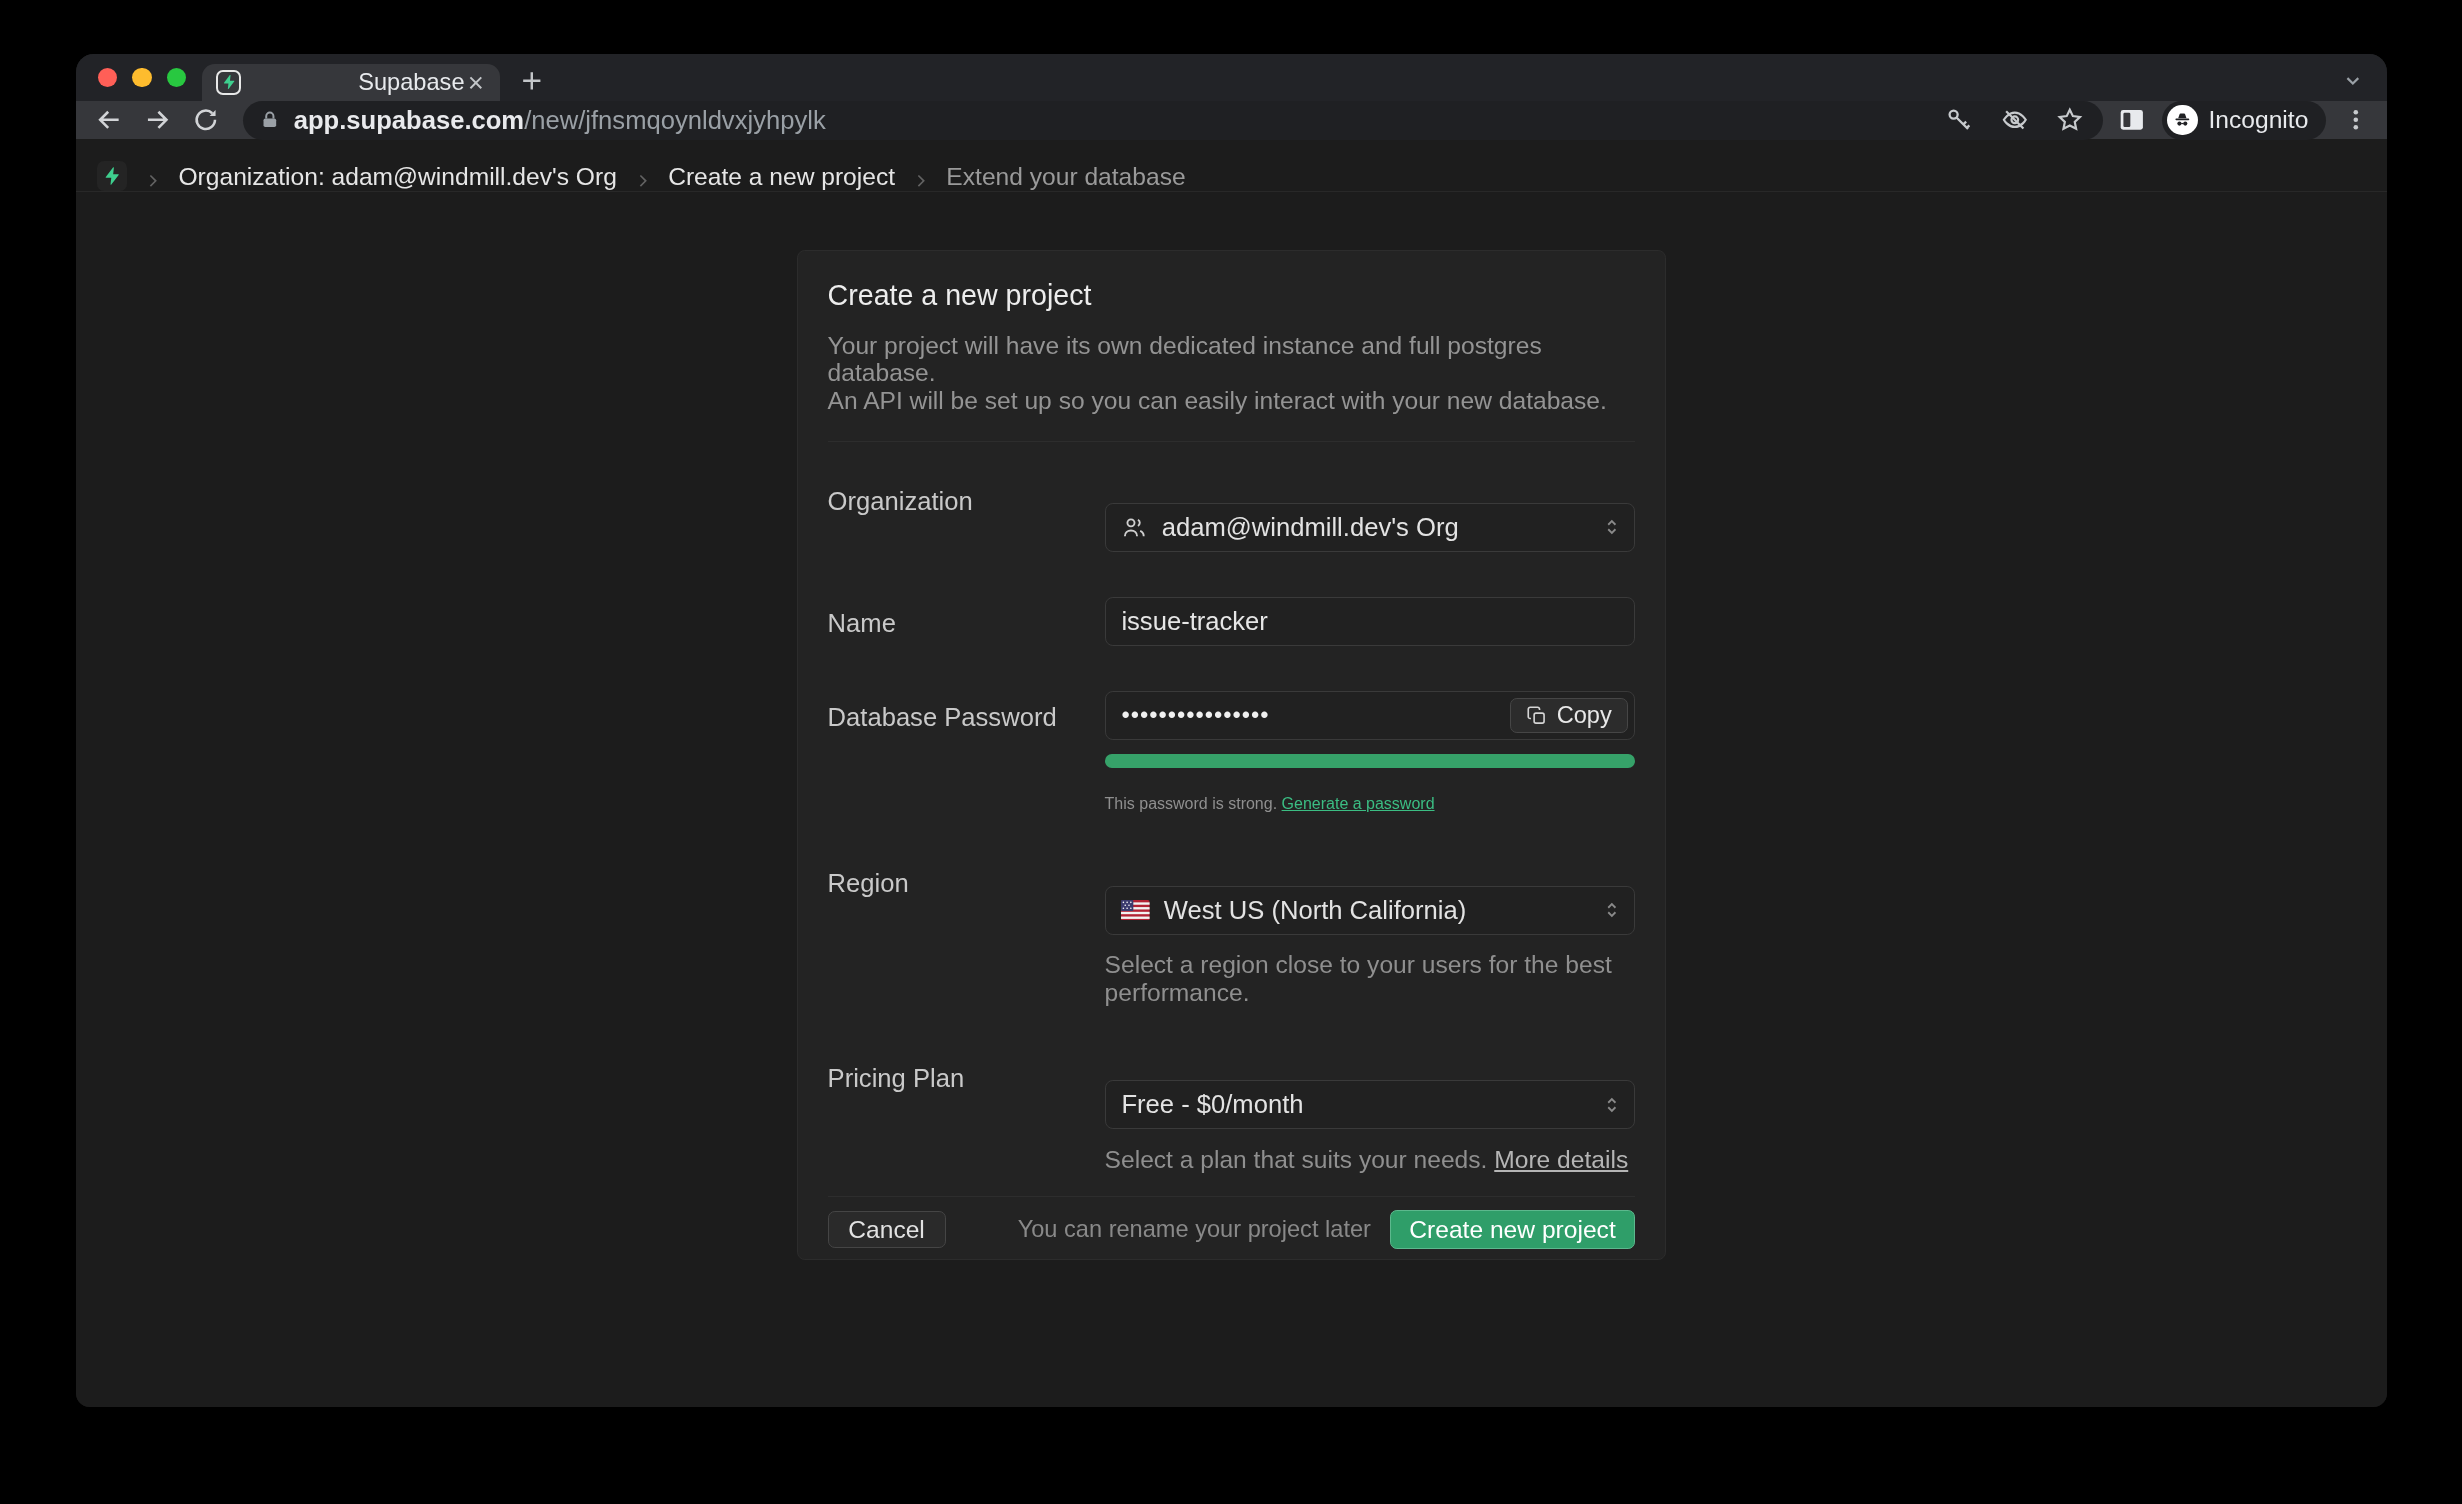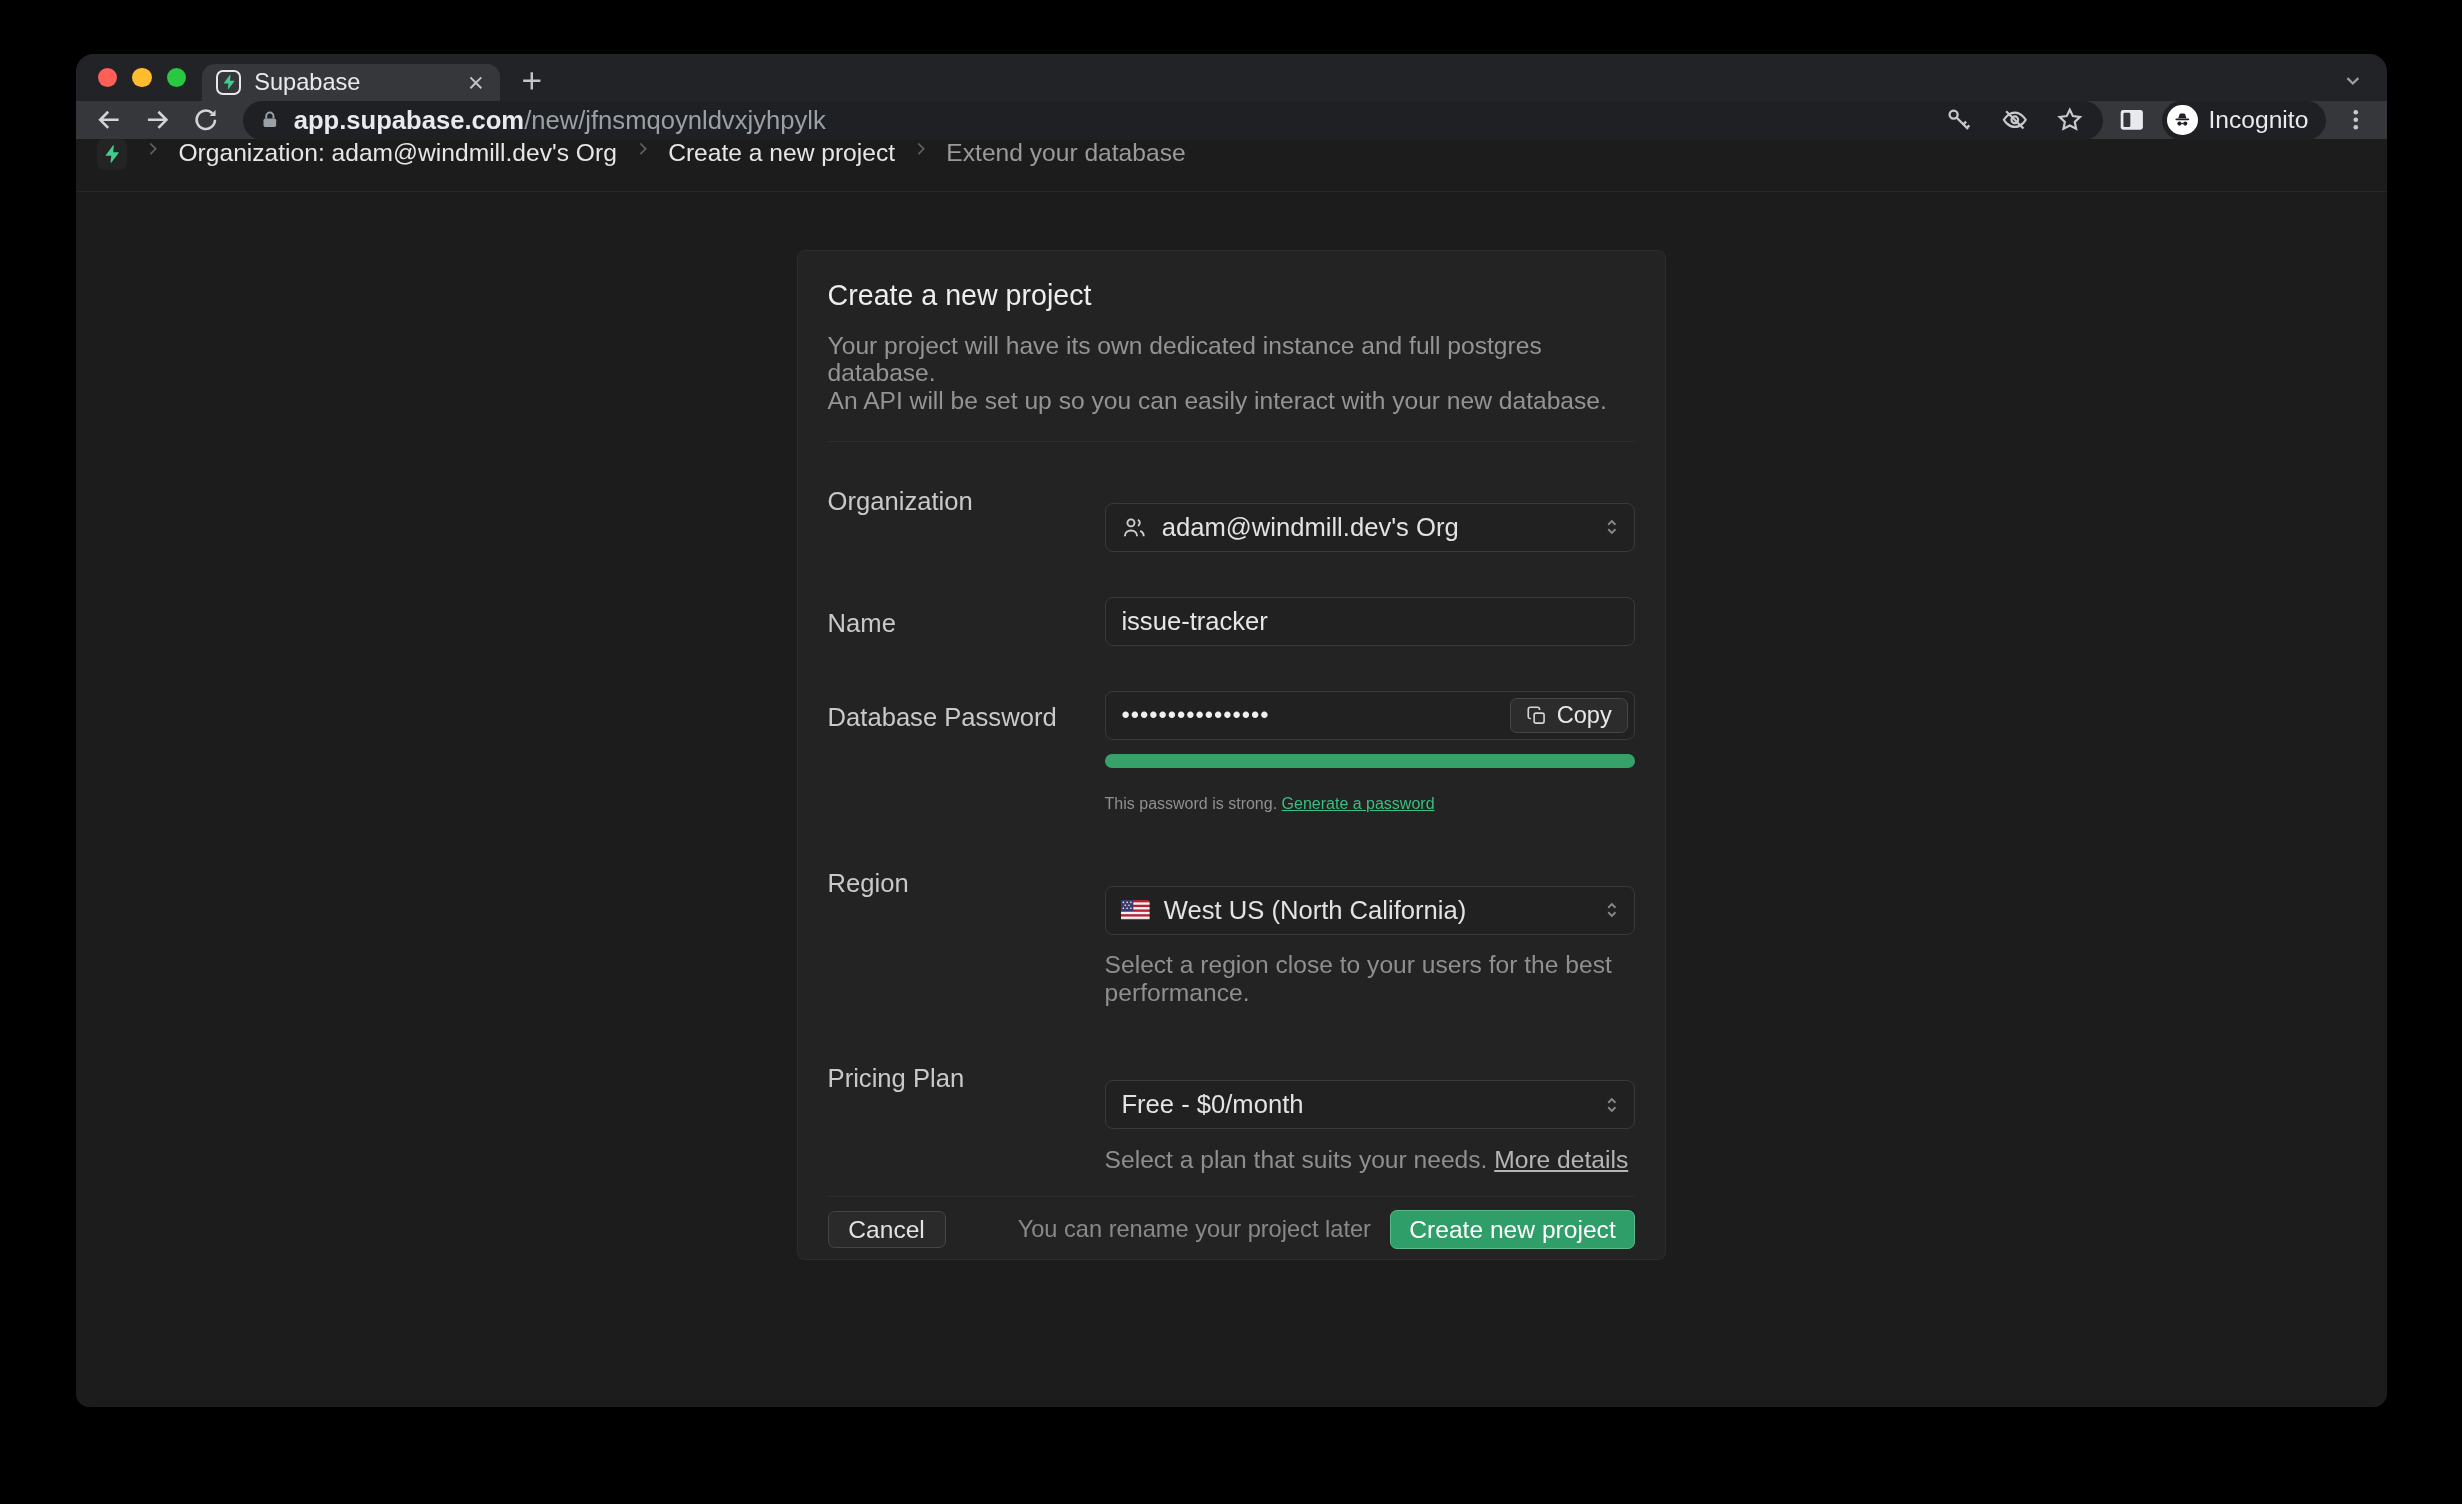--- a/index.html
+++ b/index.html
@@ -8,21 +8,21 @@
   .window { position:absolute; left:76px; top:54px; width:2311px; height:1353px;
             border-radius:17.7px 17.7px 13.8px 13.8px; overflow:hidden; background:#1c1c1c;
             box-shadow:0 19.7px 59px rgba(0,0,0,.6); }
 
   
   .tabstrip { position:relative; height:47px; background:#222327; }
   .traffic { position:absolute; left:21.7px; top:13.8px; display:flex; gap:14.8px; }
   .dot { width:19.7px; height:19.7px; border-radius:50%; }
   .dot.red{background:#ff5f57;} .dot.yellow{background:#febc2e;} .dot.green{background:#28c840;}
   .tab { position:absolute; left:126px; top:9.9px; width:298px; height:37px; background:#36373b;
-         border-radius:12.8px 12.8px 0 0; display:flex; align-items:center; padding:0 13.8px; }
+         border-radius:12.8px 12.8px 0 0; display:flex; align-items:center; padding:0 13.8px;text-align:right; }
   .favicon { width:25.6px; height:25.6px; border:2px solid #e8e8e8; border-radius:6.9px;
              display:flex; align-items:center; justify-content:center; flex:none; }
   .tab-title { flex:1; margin-left:12.8px; font-size:23.6px; color:#e8eaed; white-space:nowrap; overflow:hidden; }
   .icon-btn { display:flex; align-items:center; justify-content:center; }
   .newtab { position:absolute; left:441px; top:11.8px; }
   .strip-chevron { position:absolute; right:23.6px; top:15.8px; }
 
   
   .toolbar { height:38px; background:#36373b; display:flex; align-items:center; padding:0 17.7px; }
   .nav-icon { margin-right:19.7px; flex:none; }
@@ -34,21 +34,21 @@
   .pill-icons { display:flex; align-items:center; gap:27.6px; }
   .incognito-badge { height:39px; border-radius:19.7px; background:#1f2023; display:flex;
                      align-items:center; gap:10.8px; padding:0 17.7px 0 4.9px; margin:0 3.9px 0 15.8px; }
   .spy-circle { width:30.5px; height:30.5px; border-radius:50%; background:#fff; display:flex;
                 align-items:center; justify-content:center; }
   .incog-label { font-size:24.6px; color:#e8eaed; }
   .kebab { margin-left:11.8px; }
 
   
   .crumbbar { height:53px; background:#1c1c1c; border-bottom:1px solid #282828;
-              display:flex; align-items:flex-start; padding:0 20.7px; gap:15.8px; }
+              display:flex; align-items:flex-end; padding:0 20.7px; gap:15.8px; }
   .app-logo { width:30.5px; height:30.5px; background:#242424; border-radius:6.9px;
               display:flex; align-items:center; justify-content:center; flex:none; }
   .crumb { font-size:24.6px; }
   .crumb.bright { color:#e6e6e6; }
   .crumb.dim { color:#9a9a9a; }
 
   
   .content { height:1197px; background:#1c1c1c; }
   .card { width:869px; margin:58px auto 0; background:#232323; border:1px solid #2c2c2c;
           border-radius:7.9px; padding:0 29.6px; }

